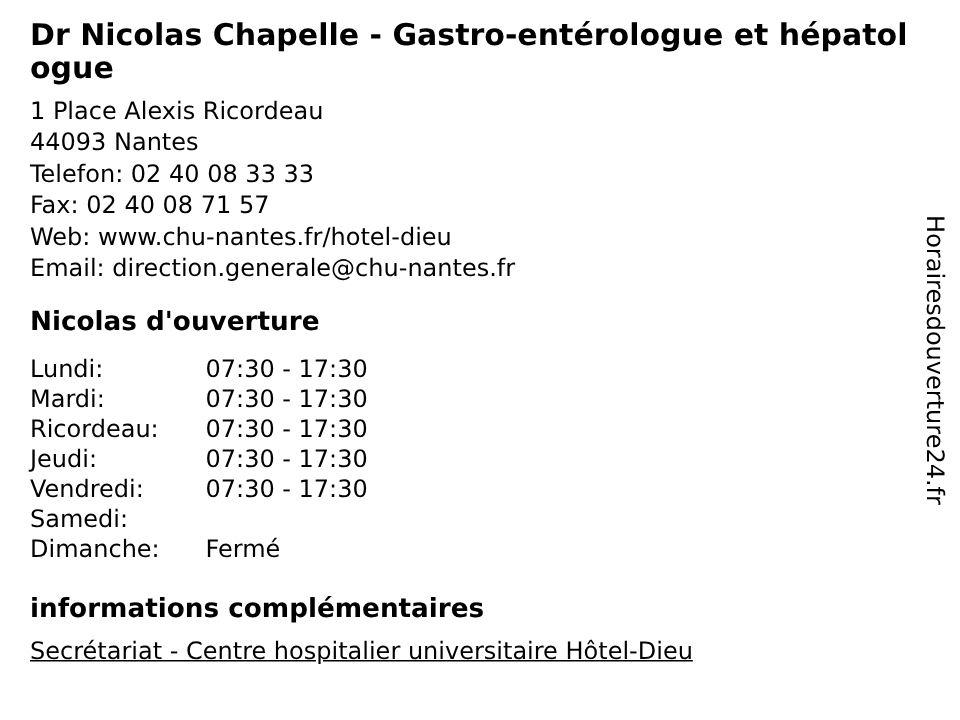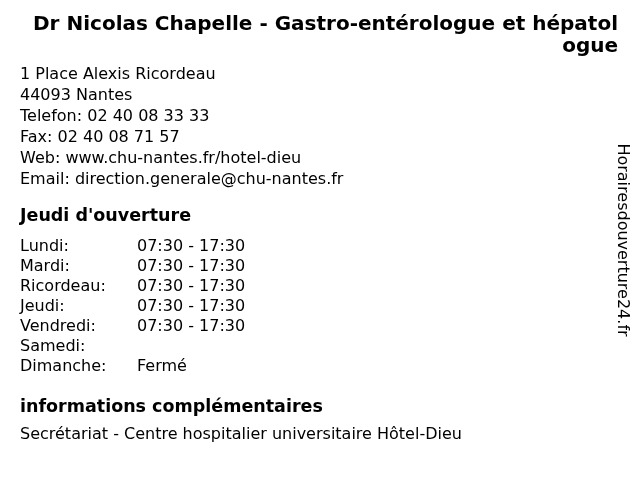--- a/index.html
+++ b/index.html
@@ -16,21 +16,20 @@
     width: 640px;
     height: 480px;
     padding: 12px 0 0 20px;
   }
   .title {
     font-size: 20px;
     line-height: 22px;
     font-weight: bold;
     width: 598px;
     word-break: break-all;
-    text-align: right;
   }
   .contact {
     margin-top: 7px;
     font-size: 16px;
     line-height: 21px;
   }
   .section-heading {
     font-size: 17.5px;
     line-height: 22px;
     font-weight: bold;
@@ -41,20 +40,21 @@
     font-size: 16px;
     line-height: 20px;
   }
   .hours-row { display: flex; }
   .hours-row .day { width: 117px; flex: 0 0 117px; }
   .info-heading { margin-top: 19px; }
   .info-text {
     margin-top: 6px;
     font-size: 16px;
     line-height: 21px;
+    text-decoration: underline;
   }
   .watermark {
     position: absolute;
     right: 9px;
     top: 50%;
     transform: translateY(-50%);
     writing-mode: vertical-rl;
     font-size: 16px;
     line-height: 1;
     white-space: nowrap;
@@ -70,21 +70,21 @@
 
   <div class="contact">
     <div class="contact-line">1 Place Alexis Ricordeau</div>
     <div class="contact-line">44093 Nantes</div>
     <div class="contact-line"><span>Telefon:</span> <span>02 40 08 33 33</span></div>
     <div class="contact-line"><span>Fax:</span> <span>02 40 08 71 57</span></div>
     <div class="contact-line"><span>Web:</span> <span>www.chu-nantes.fr/hotel-dieu</span></div>
     <div class="contact-line"><span>Email:</span> <span>direction.generale@chu-nantes.fr</span></div>
   </div>
 
-  <h2 class="section-heading hours-heading">Jeudi d'ouverture</h2>
+  <h2 class="section-heading hours-heading">Nicolas d'ouverture</h2>
 
   <div class="hours-table">
     <div class="hours-row">
       <span class="day">Lundi:</span>
       <span class="time">07:30 - 17:30</span>
     </div>
     <div class="hours-row">
       <span class="day">Mardi:</span>
       <span class="time">07:30 - 17:30</span>
     </div>

